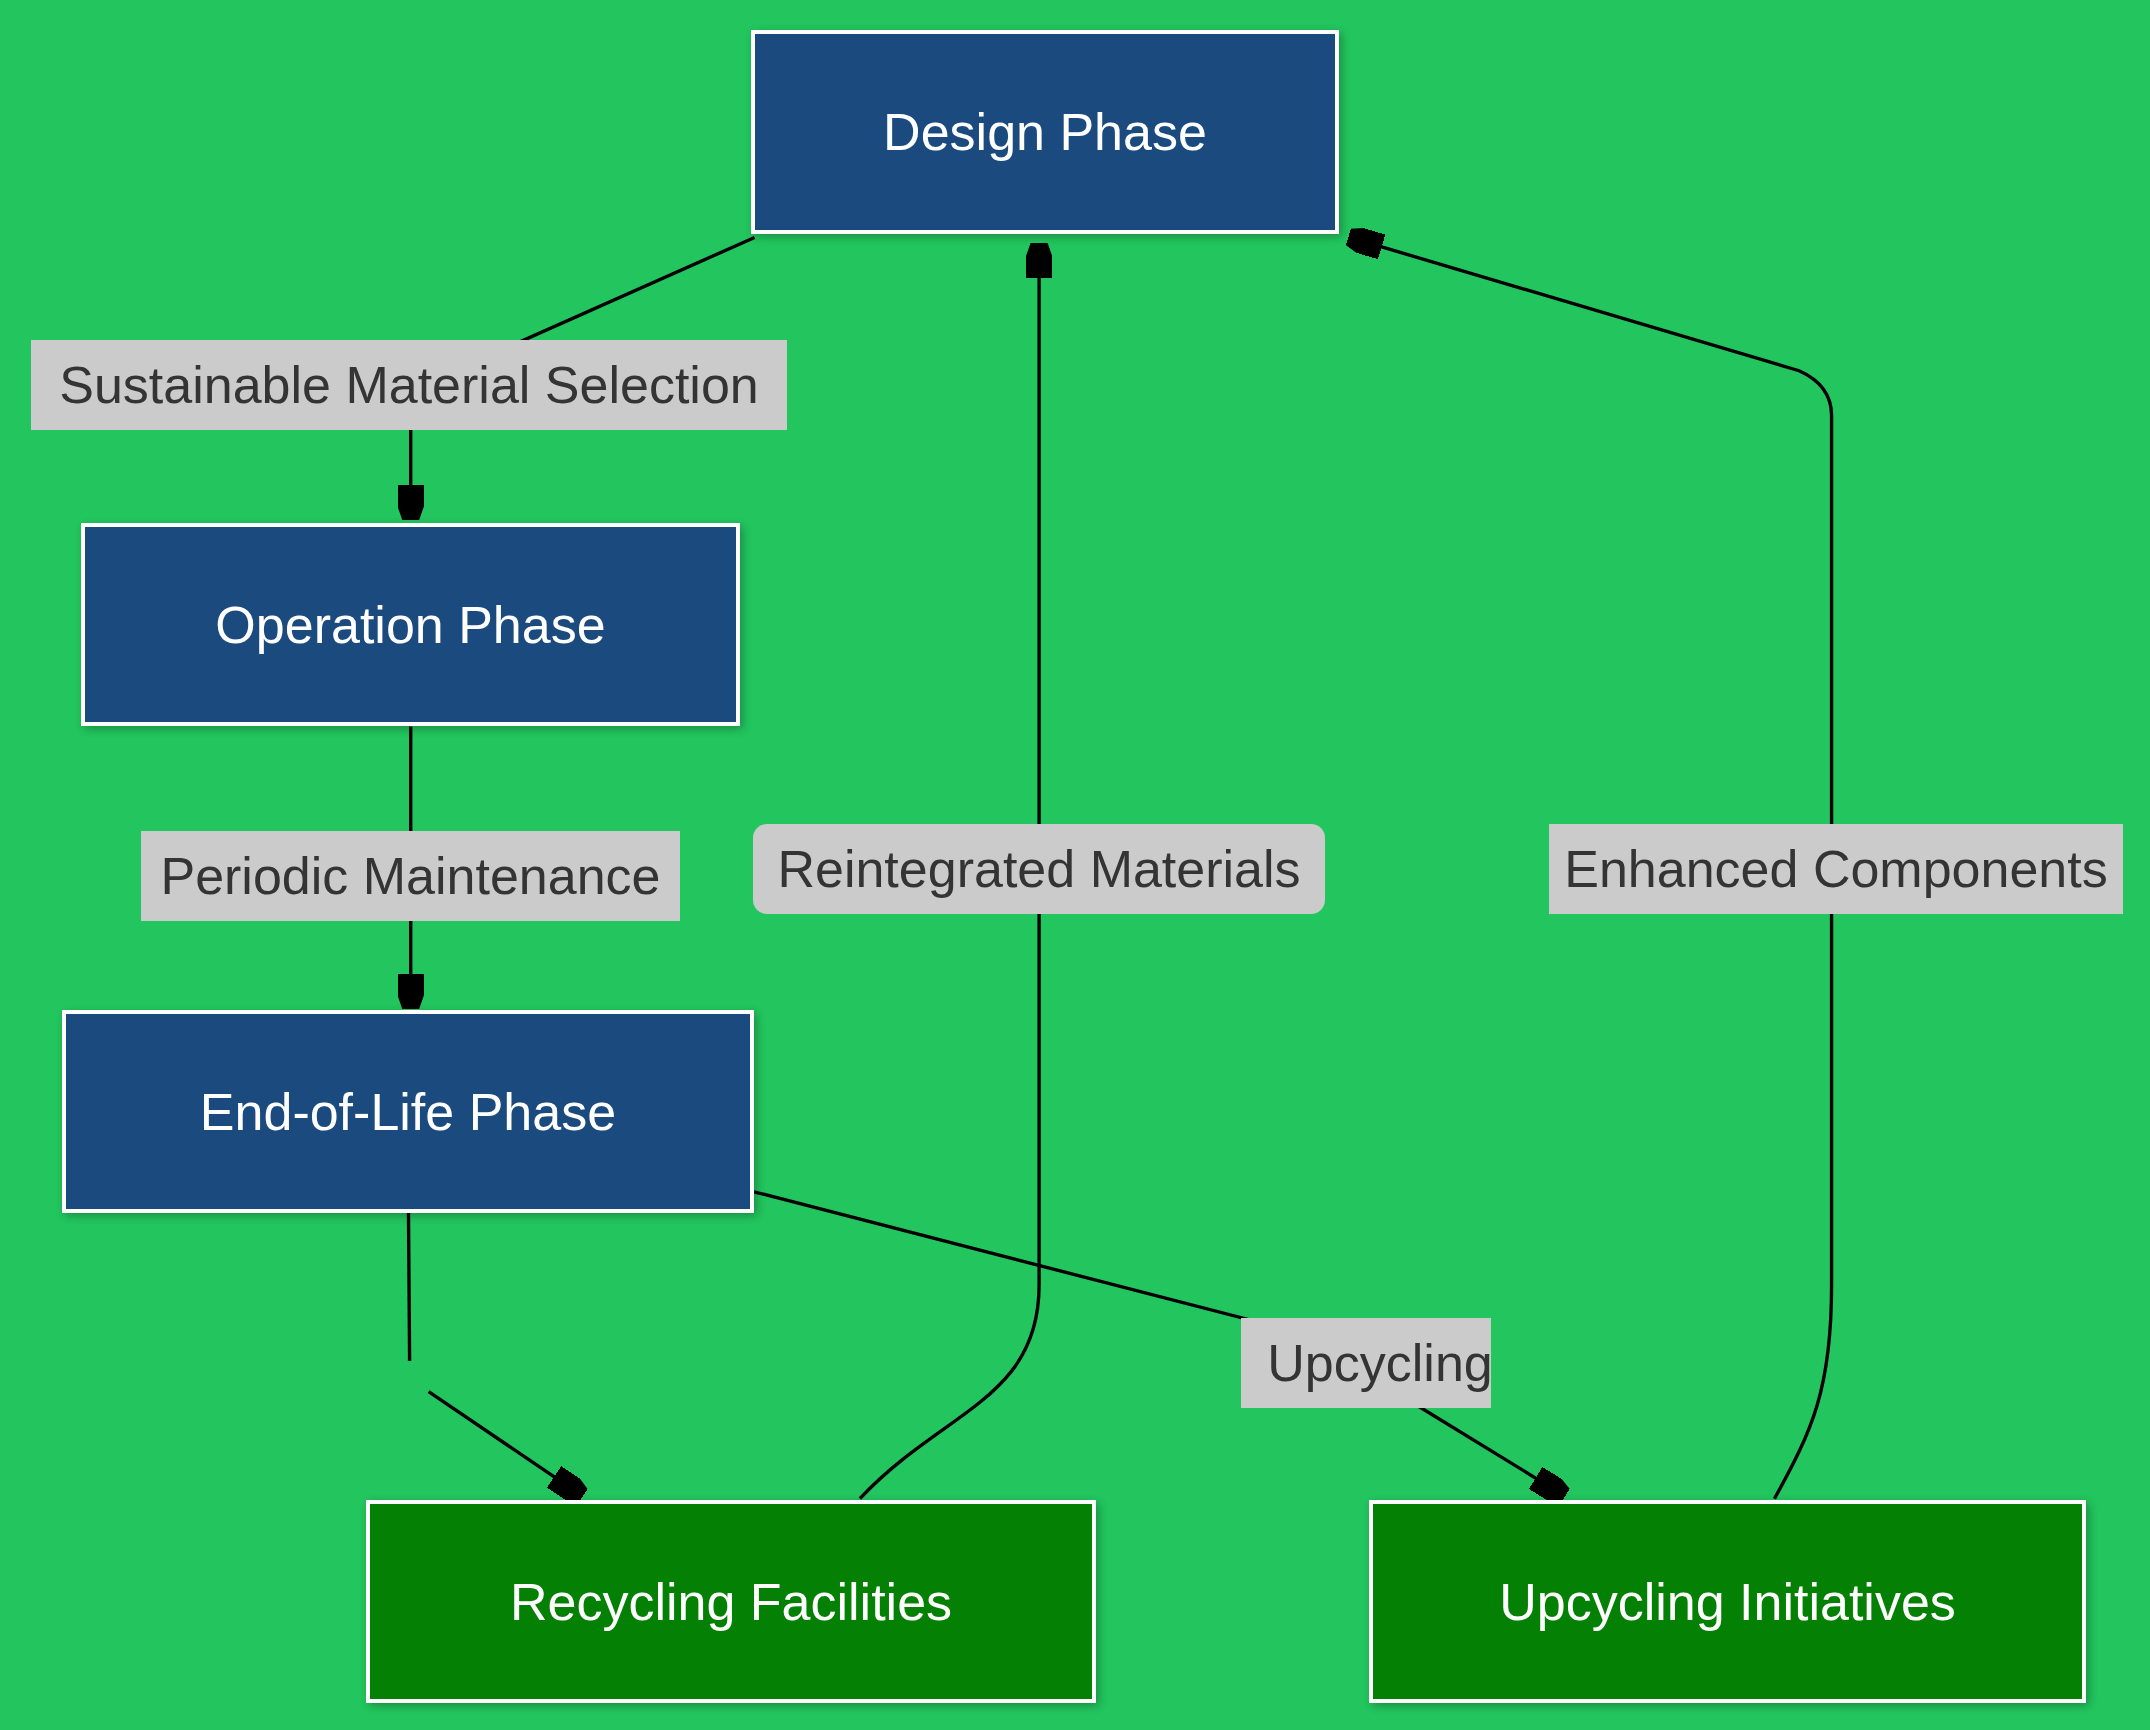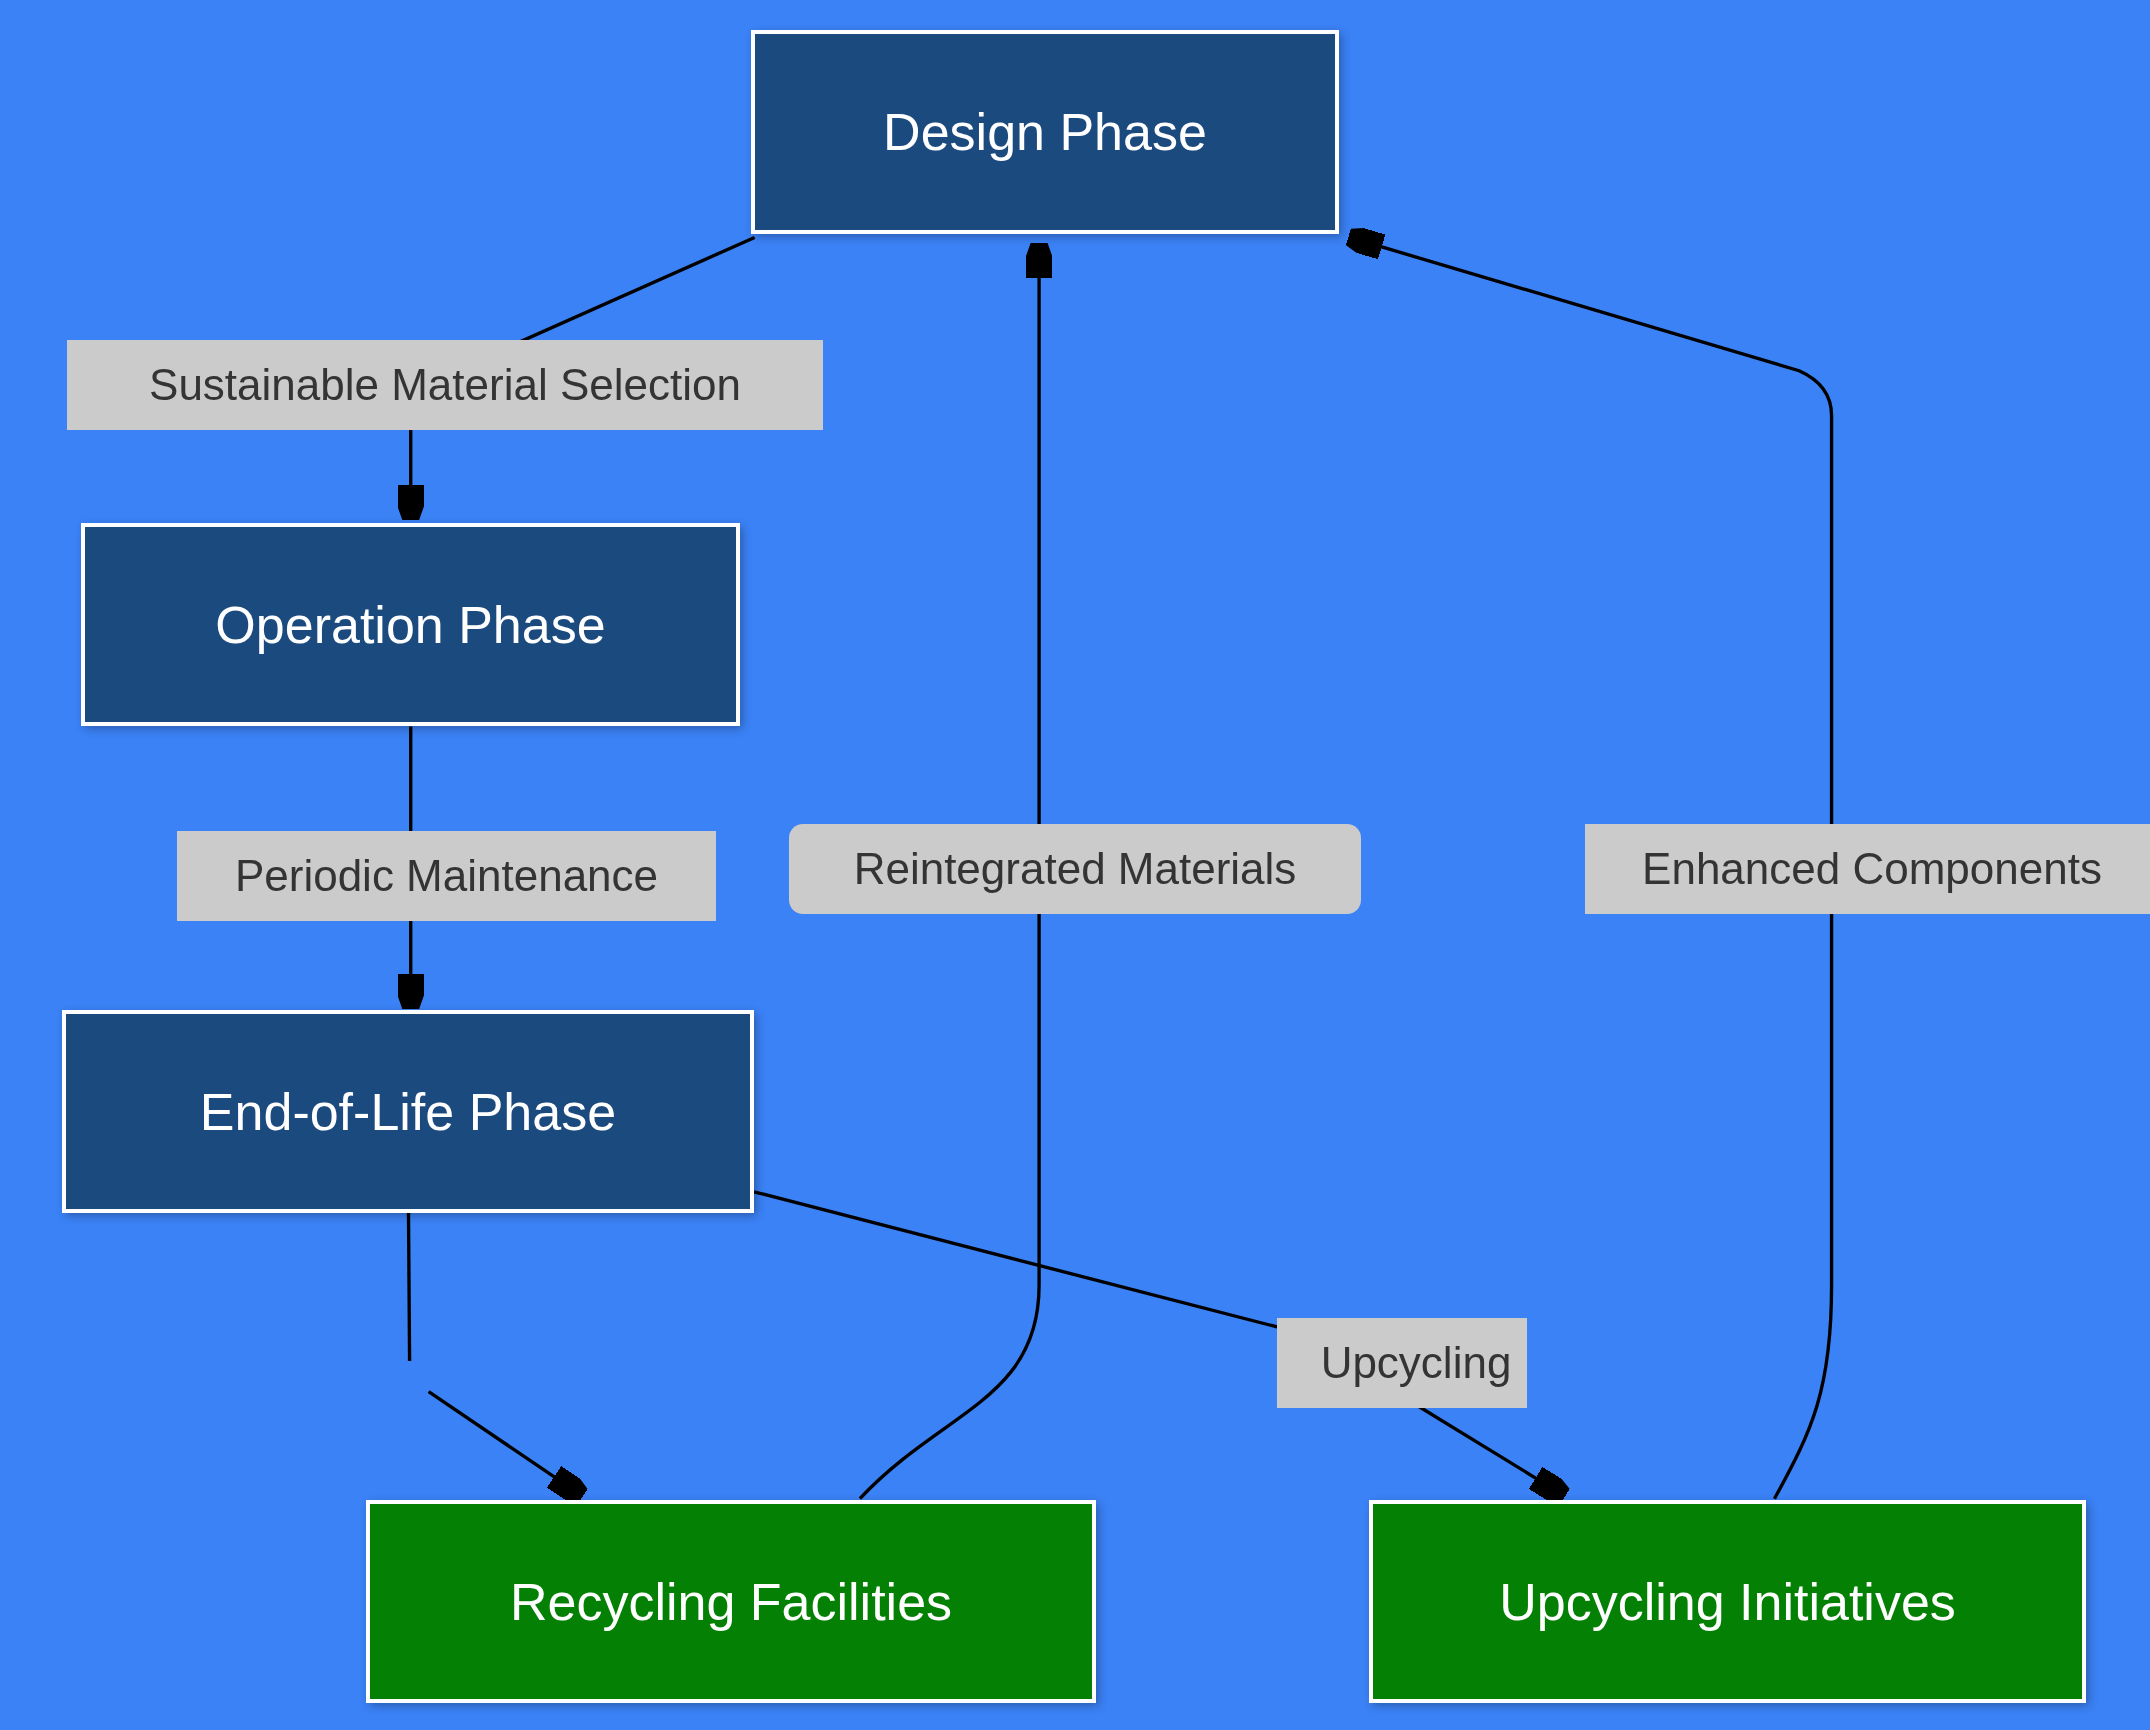--- a/index.html
+++ b/index.html
@@ -1,20 +1,20 @@
 <!DOCTYPE html>
 <html style="font-size:9px"><head>
 <meta charset="utf-8">
 <style>
   html, body { margin: 0; padding: 0; background: #ffffff; }
   .canvas {
     position: relative;
     width: 2151px;
     height: 1730px;
-    background: #3b82f6;
+    background: #22c55e;
     font-family: "Liberation Sans", sans-serif;
     overflow: hidden;
   }
   .edges-svg {
     position: absolute;
     left: 0; top: 0;
     width: 2151px; height: 1730px;
   }
   .edges-svg path { stroke: #000000; stroke-width: 6; fill: none; }
   .node {
@@ -32,23 +32,22 @@
   .node-blue  { background: #1b4a7e; }
   .node-green { background: #048104; }
   .edge-label {
     position: absolute;
     box-sizing: border-box;
     background: #cbcbcb;
     color: #343434;
     display: flex;
     align-items: center;
     justify-content: center;
-    font-size: 44px;
+    font-size: 52px;
     white-space: nowrap;
-    margin-left: 36px;
   }
   
   #node-design        { left: 751px; top: 30px;   width: 588px; height: 204px; }
   #node-operation     { left: 81px;  top: 523px;  width: 659px; height: 203px; }
   #node-endoflife     { left: 62px;  top: 1010px; width: 692px; height: 203px; }
   #node-recycling-fac { left: 366px;  top: 1500px; width: 730px; height: 203px; }
   #node-upcycling-ini { left: 1369px; top: 1500px; width: 717px; height: 203px; }
   
   #lbl-sustainable  { left: 31px;   top: 340px;  width: 756px; height: 90px; }
   #lbl-periodic     { left: 141px;  top: 831px; width: 539px;  height: 90px; }

